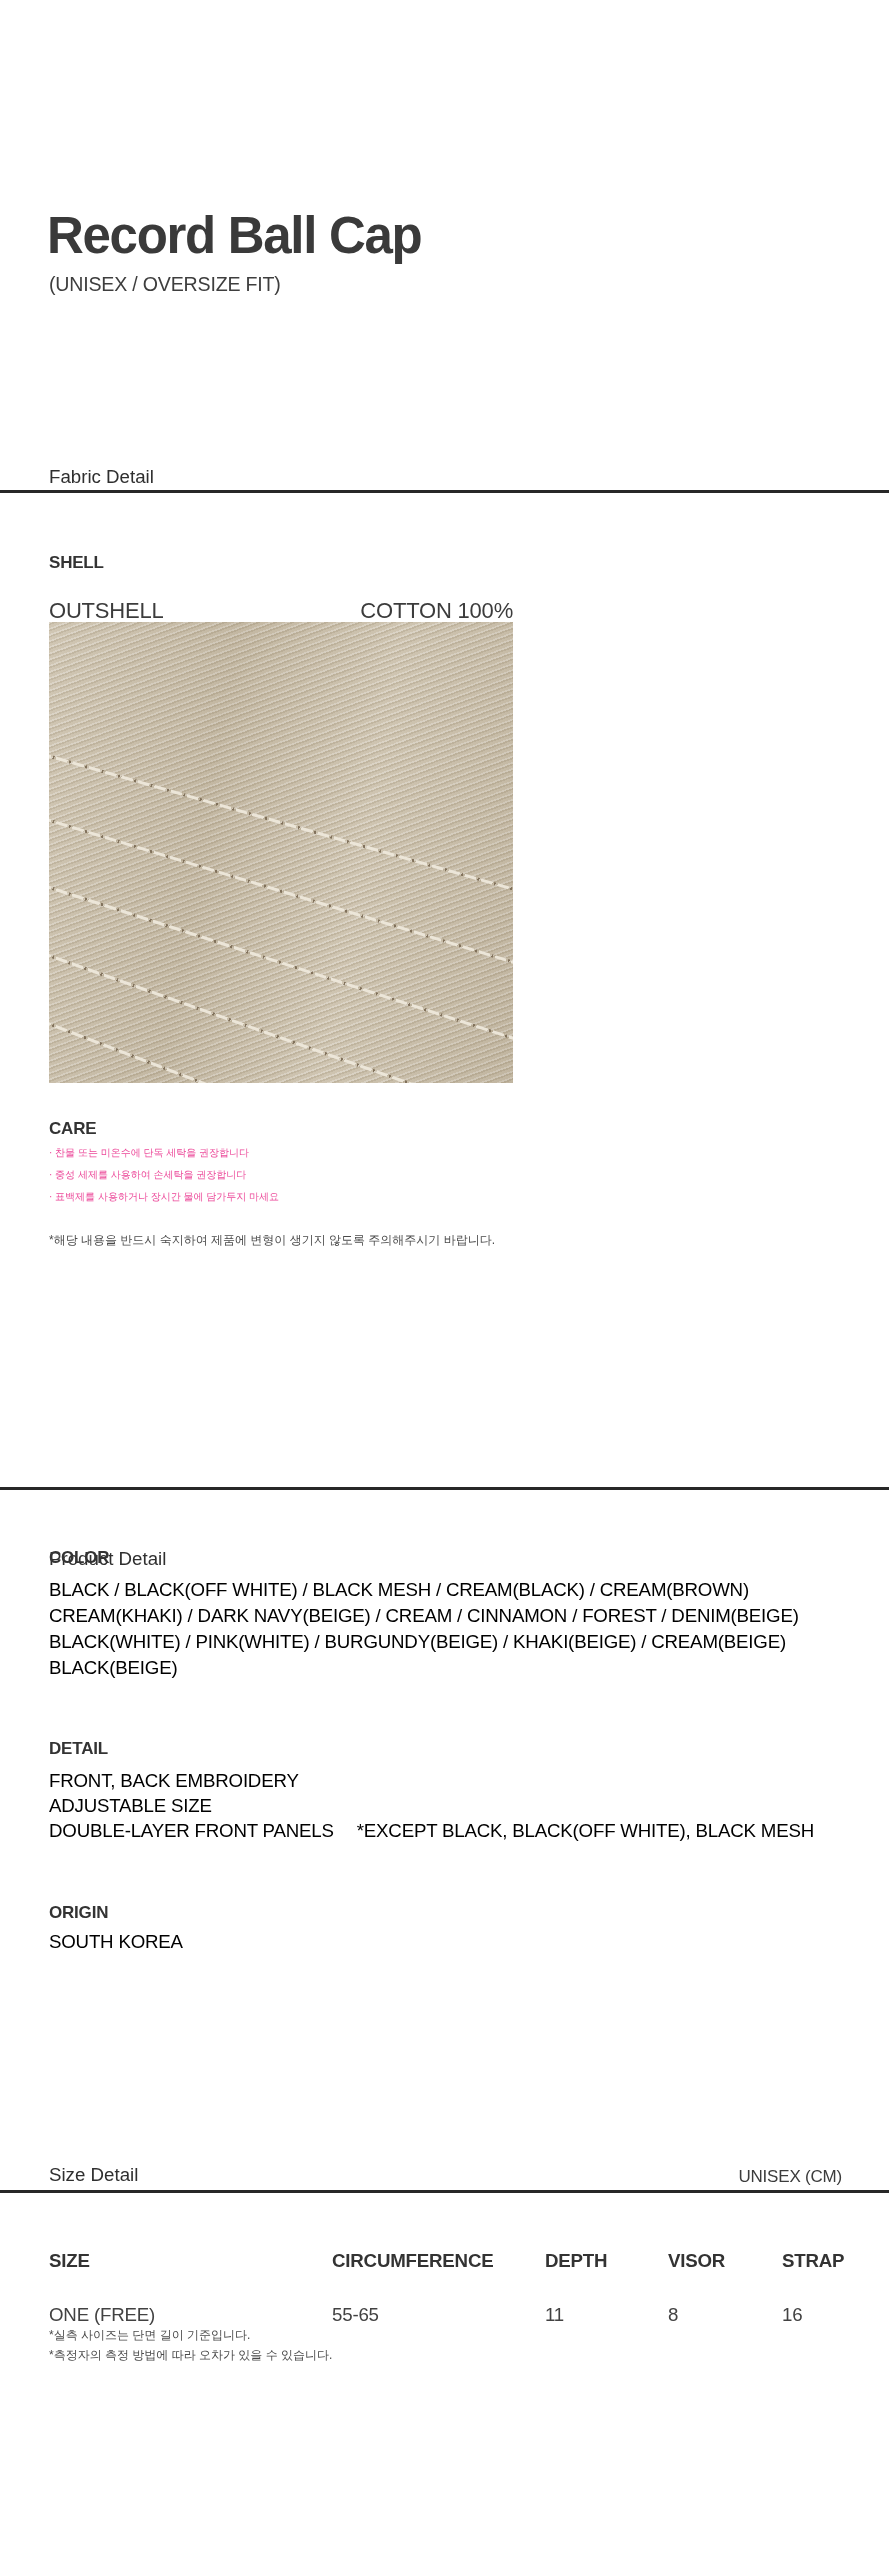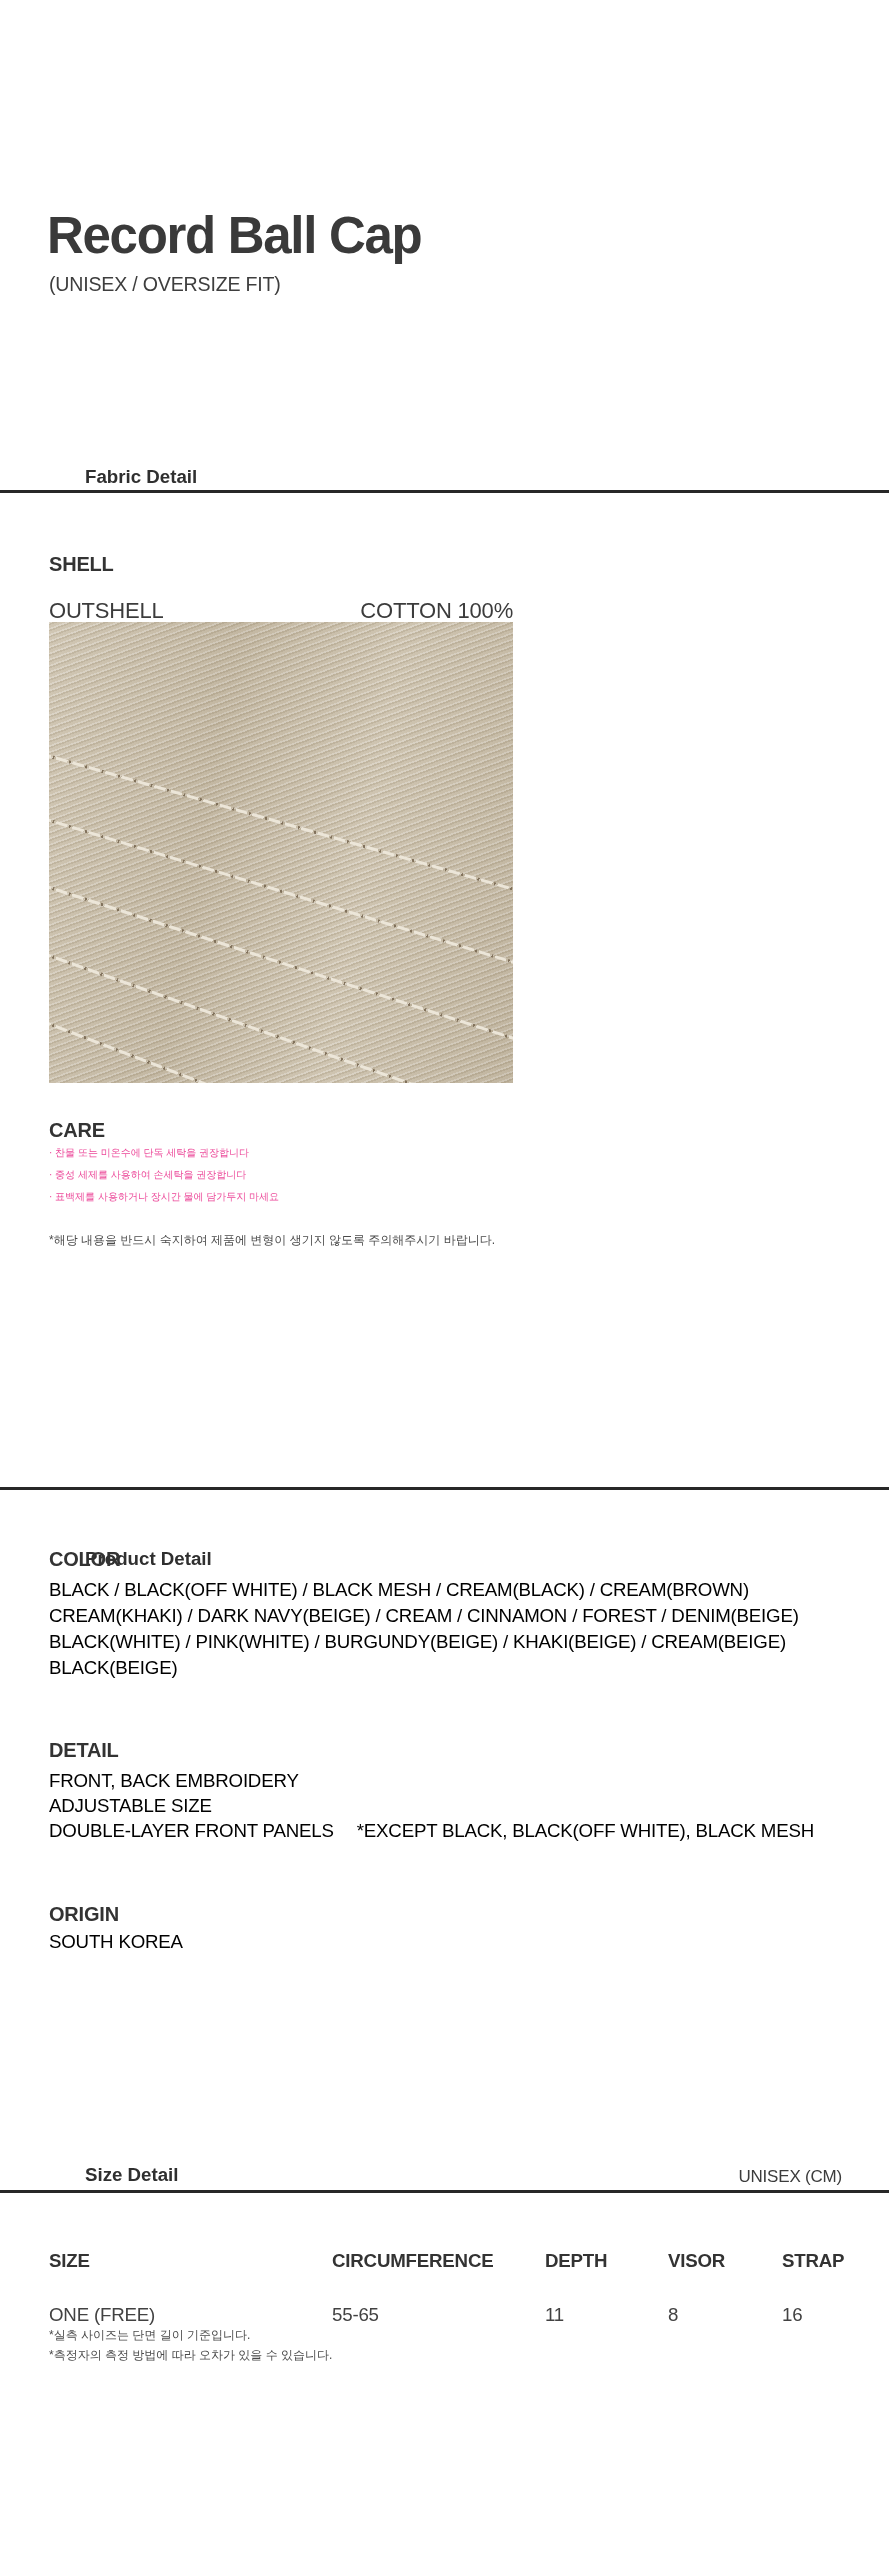--- a/index.html
+++ b/index.html
@@ -16,27 +16,27 @@
     font-size: 51px; font-weight: bold; letter-spacing: -1.3px;
     color: #3a3a3a; line-height: 55px; white-space: nowrap;
   }
   .page-subtitle {
     left: 49px; top: 273px;
     font-size: 19.6px; letter-spacing: -0.2px; color: #3e3e3e; white-space: nowrap;
   }
 
   
   .section-label {
-    left: 49px; font-size: 18.7px; font-weight: 700; color: #2f2f2f; white-space: nowrap; margin-left: 36px;
+    left: 49px; font-size: 18.7px; font-weight: 400; color: #2f2f2f; white-space: nowrap;
   }
   .section-rule { left: 0; width: 889px; height: 2.7px; background: #282828; }
 
   
   .block-heading {
-    left: 49px; font-size: 20px; font-weight: bold; letter-spacing: -0.2px;
+    left: 49px; font-size: 17px; font-weight: bold; letter-spacing: -0.2px;
     color: #333333; white-space: nowrap;
   }
   .body-line { font-size: 18.7px; letter-spacing: -0.2px; color: #000000; white-space: nowrap; }
 
   
   .swatch-header {
     left: 49px; top: 598px; width: 464px;
     display: flex; justify-content: space-between;
     font-size: 22px; letter-spacing: -0.2px; color: #3c3c3c; align-items: center;
   }

